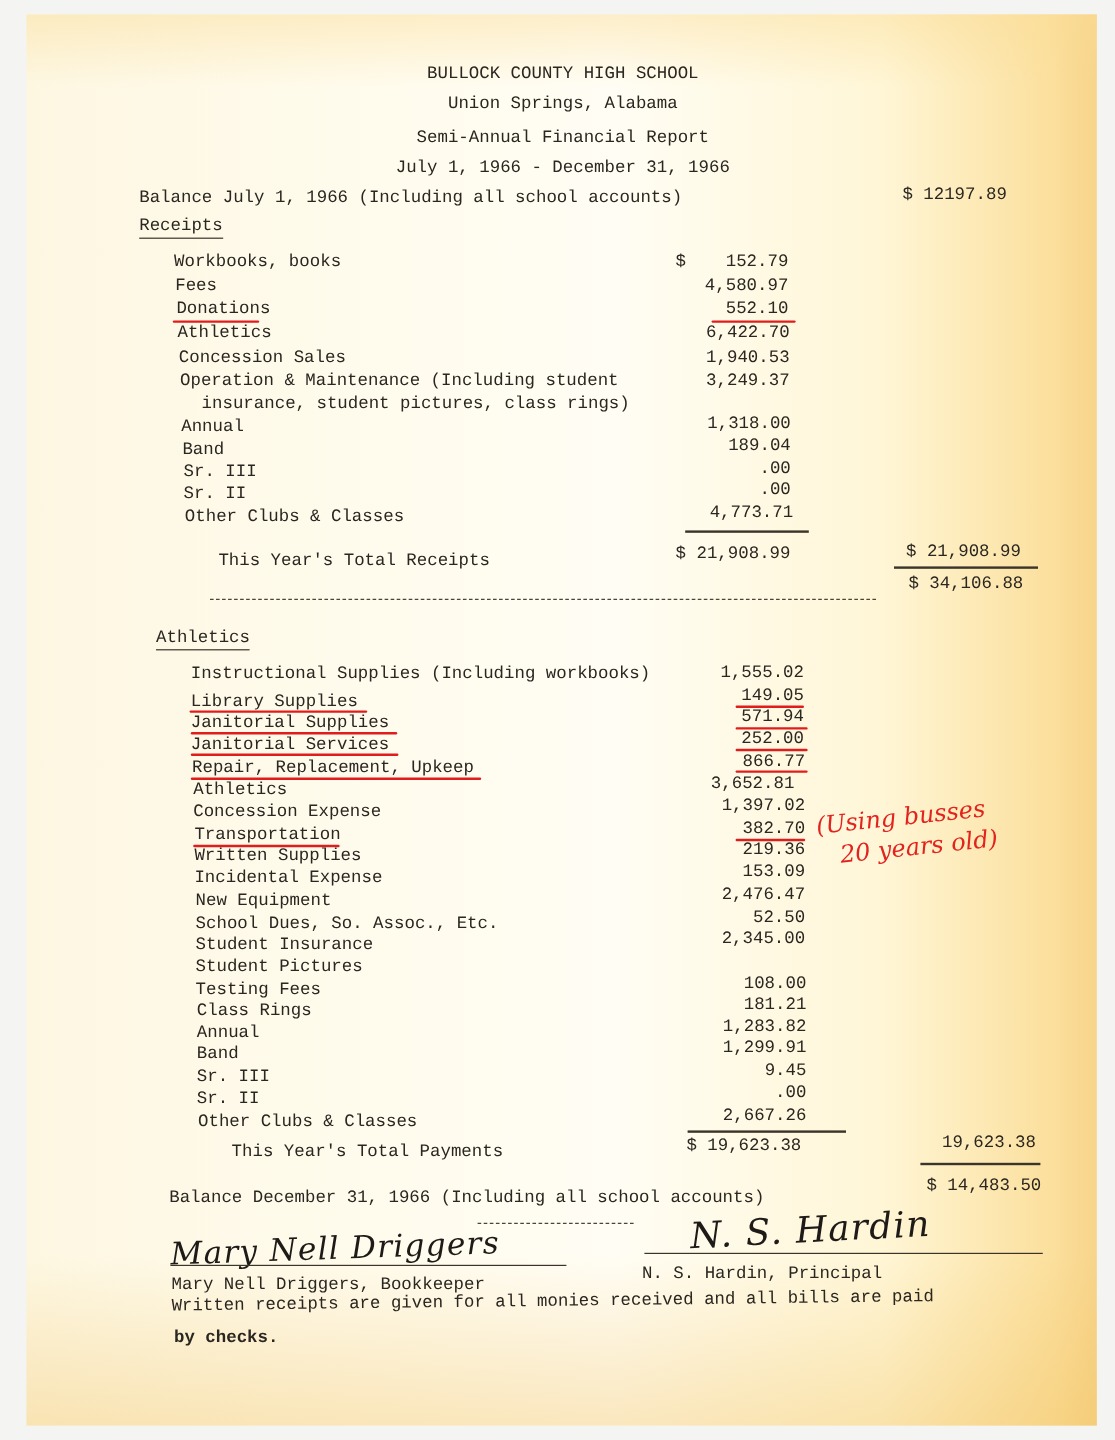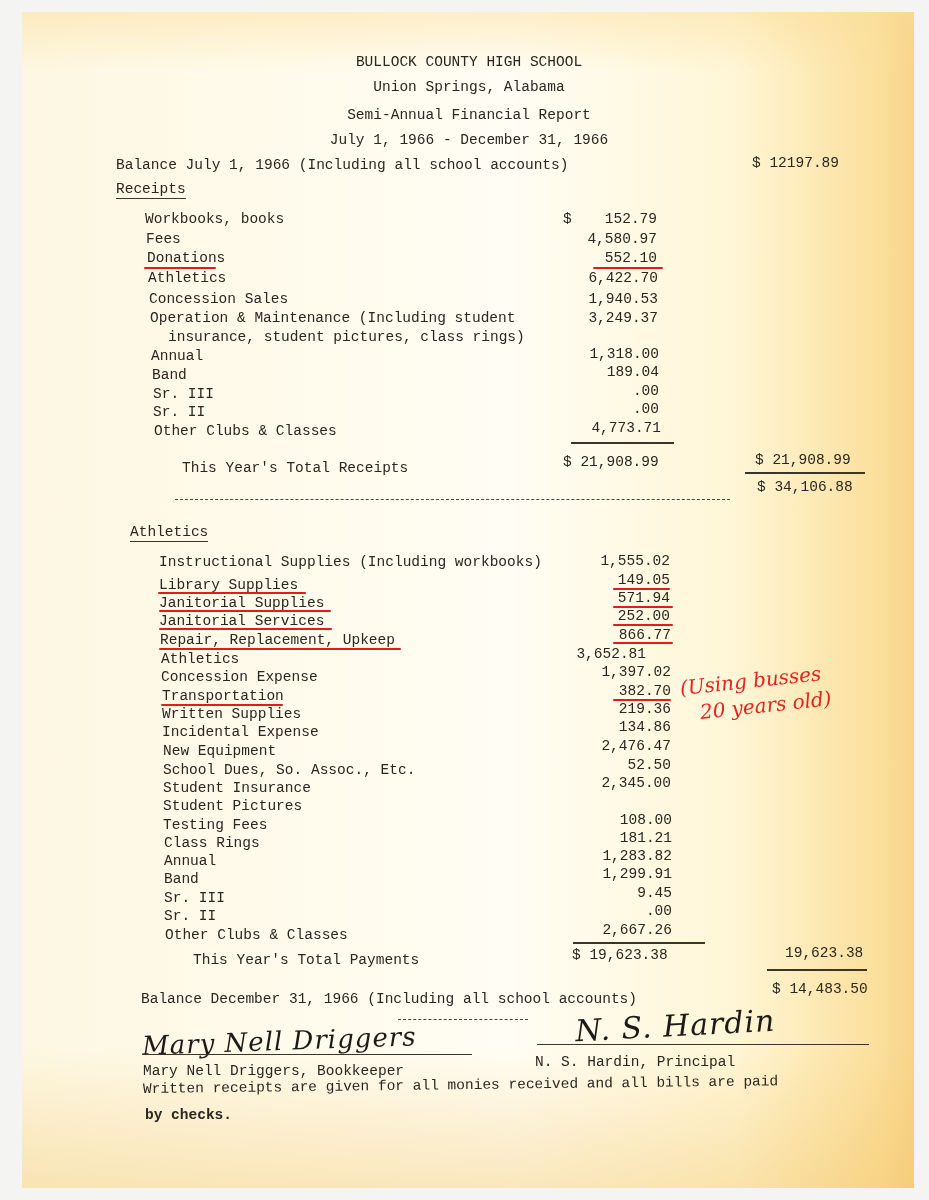--- a/index.html
+++ b/index.html
@@ -120,35 +120,35 @@
   <div class="t r" style="left:560px;top:607px;width:110px;">252.00</div>
   <div class="red-ul" style="left:159px;top:628px;width:173px;"></div>
   <div class="red-ul" style="left:613px;top:624px;width:60px;"></div>
 
   <div class="t" style="left:160px;top:631px;">Repair, Replacement, Upkeep</div>
   <div class="t r" style="left:560px;top:626px;width:111px;">866.77</div>
   <div class="red-ul" style="left:159px;top:648px;width:242px;"></div>
   <div class="red-ul" style="left:613px;top:642px;width:60px;"></div>
 
   <div class="t" style="left:161px;top:650px;">Athletics</div>
-  <div class="t r" style="left:535px;top:645px;width:111px;">3,652.81</div>
+  <div class="t r" style="left:551px;top:645px;width:111px;">3,652.81</div>
 
   <div class="t" style="left:161px;top:668px;">Concession Expense</div>
   <div class="t r" style="left:560px;top:663px;width:111px;">1,397.02</div>
 
   <div class="t" style="left:162px;top:687px;">Transportation</div>
   <div class="t r" style="left:560px;top:682px;width:111px;">382.70</div>
   <div class="red-ul" style="left:161px;top:704px;width:122px;"></div>
   <div class="red-ul" style="left:613px;top:699px;width:58px;"></div>
 
   <div class="t" style="left:162px;top:705px;">Written Supplies</div>
   <div class="t r" style="left:560px;top:700px;width:111px;">219.36</div>
 
   <div class="t" style="left:162px;top:723px;">Incidental Expense</div>
-  <div class="t r" style="left:560px;top:718px;width:111px;">134.86</div>
+  <div class="t r" style="left:560px;top:718px;width:111px;">153.09</div>
 
   <div class="t" style="left:163px;top:742px;">New Equipment</div>
   <div class="t r" style="left:560px;top:737px;width:111px;">2,476.47</div>
 
   <div class="t" style="left:163px;top:761px;">School Dues, So. Assoc., Etc.</div>
   <div class="t r" style="left:560px;top:756px;width:111px;">52.50</div>
 
   <div class="t" style="left:163px;top:779px;">Student Insurance</div>
   <div class="t r" style="left:560px;top:774px;width:111px;">2,345.00</div>
 

